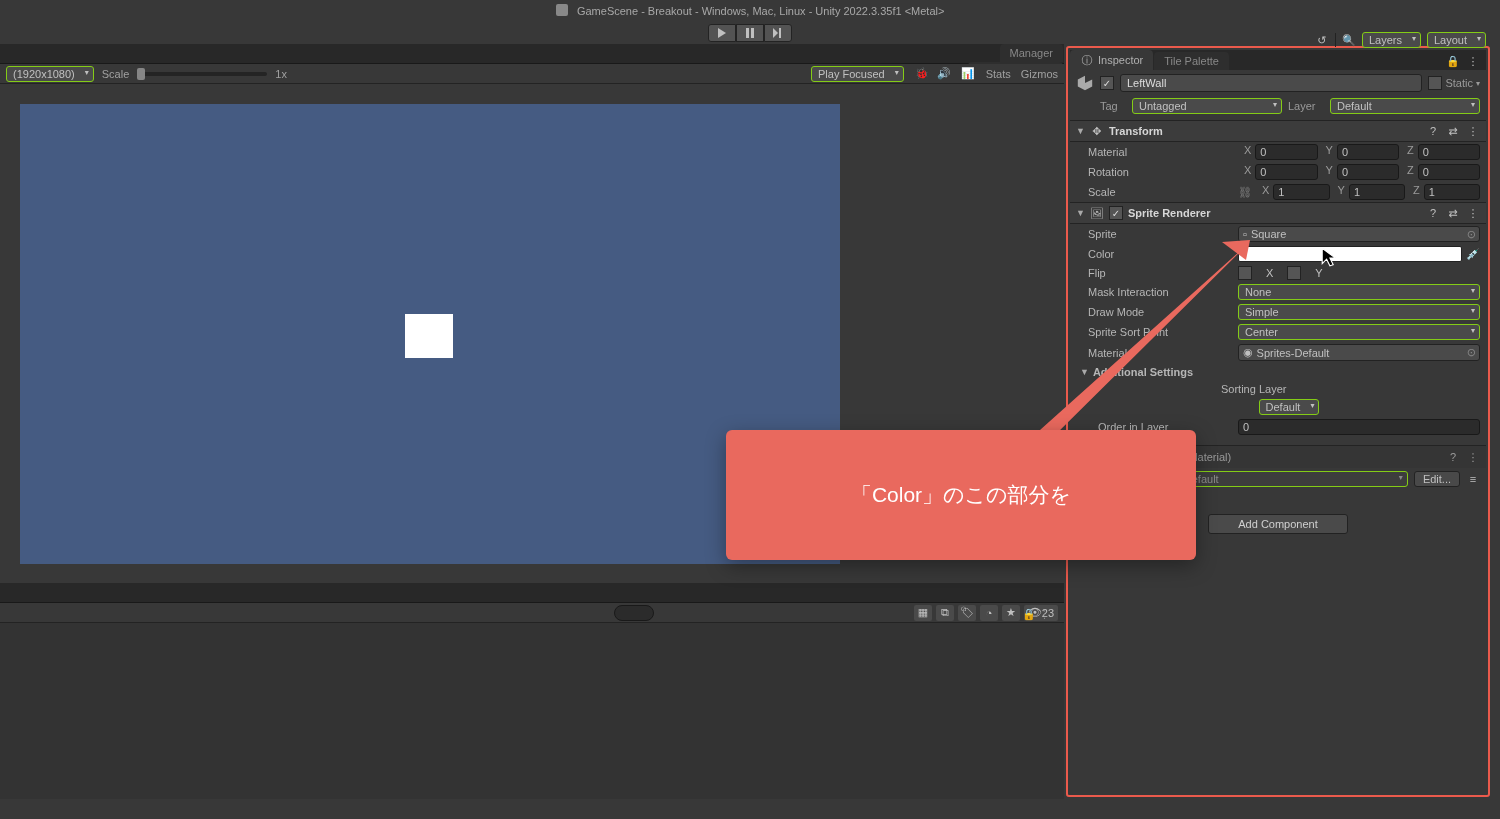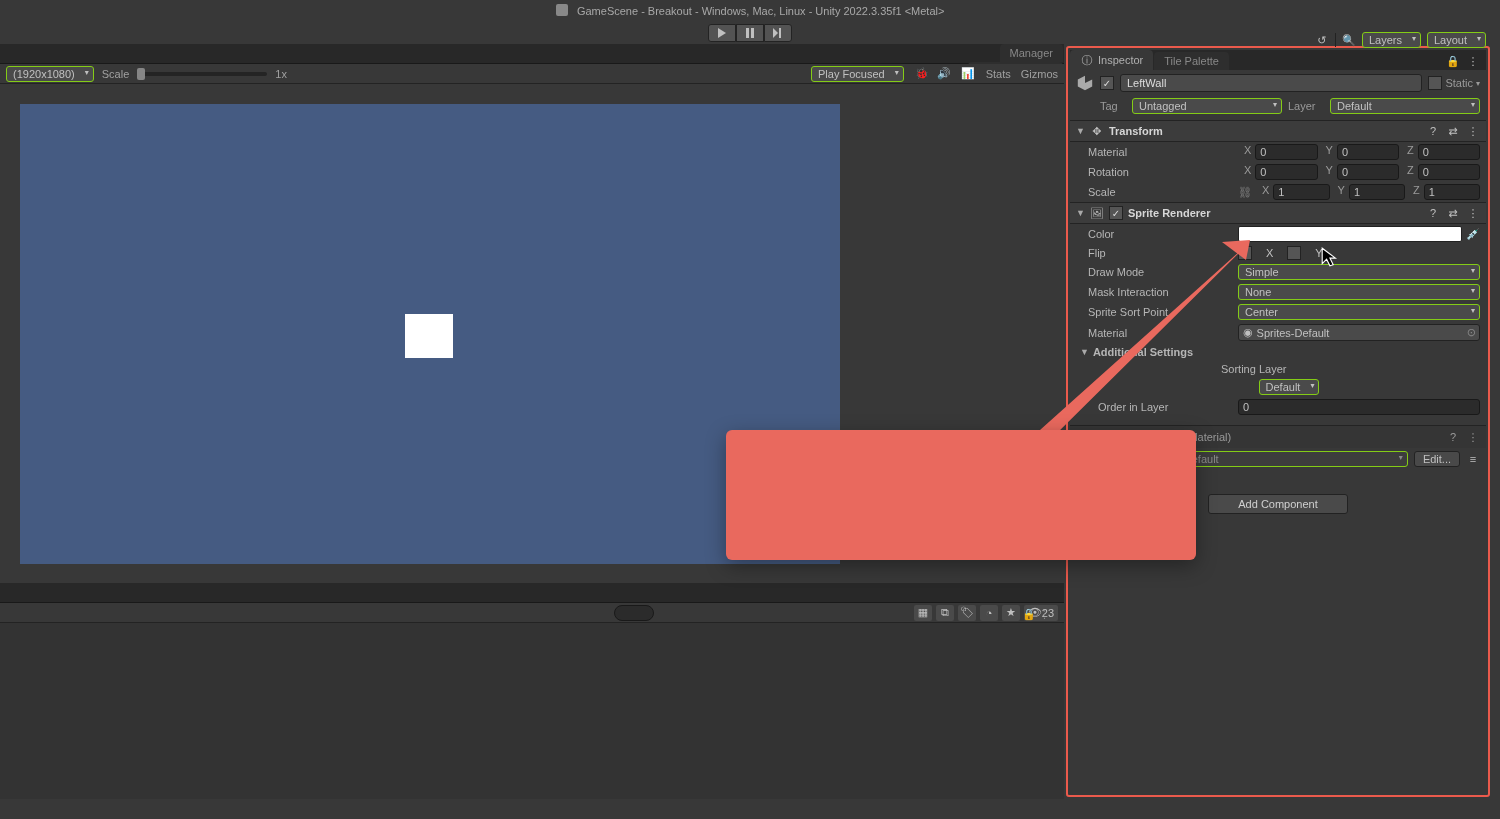--- a/index.html
+++ b/index.html
@@ -277,40 +277,44 @@
         <span class="icon-sm">🖼</span>
         <div class="checkbox checked"></div>
         <span class="comp-title">Sprite Renderer</span>
         <div class="comp-icons">
           <span class="icon-sm">?</span>
           <span class="icon-sm">⇄</span>
           <span class="icon-sm">⋮</span>
         </div>
       </div>
       <div class="prop-row">
+        <div class="prop-label">Sprite</div>
+        <div class="obj-field">▫<span>Square</span></div>
+      </div>
+      <div class="prop-row">
         <div class="prop-label">Color</div>
         <div class="color-field"></div>
         <span class="eyedrop">💉</span>
       </div>
       <div class="prop-row">
         <div class="prop-label">Flip</div>
         <div class="flip-checks">
           <div class="checkbox"></div>
             <span>X</span>
           <div class="checkbox"></div>
             <span>Y</span>
         </div>
       </div>
       <div class="prop-row">
+        <div class="prop-label">Mask Interaction</div>
+        <div class="dropdown-dark" style="flex:1"><span>None</span></div>
+      </div>
+      <div class="prop-row">
         <div class="prop-label">Draw Mode</div>
         <div class="dropdown-dark" style="flex:1"><span>Simple</span></div>
-      </div>
-      <div class="prop-row">
-        <div class="prop-label">Mask Interaction</div>
-        <div class="dropdown-dark" style="flex:1"><span>None</span></div>
       </div>
       <div class="prop-row">
         <div class="prop-label">Sprite Sort Point</div>
         <div class="dropdown-dark" style="flex:1"><span>Center</span></div>
       </div>
       <div class="prop-row">
         <div class="prop-label">Material</div>
         <div class="obj-field">◉<span>Sprites-Default</span></div>
       </div>
       <div class="prop-row" style="padding-left:10px;">
@@ -344,17 +348,18 @@
     </div>
   </div>
 </div>
 
 <svg class="callout-arrow" viewBox="0 0 210 210">
   <path d="M 210 2 L 10 200 L 120 200 L 120 210 L 0 210 L 0 190 Z" fill="#e9695e"></path>
   <polygon points="210,0 182,2 206,20" fill="#e9695e"></polygon>
 </svg>
 
 <div class="callout">
+  <p>「Color」のこの部分を</p>
 </div>
 
 <svg class="cursor-arrow" viewBox="0 0 20 20">
   <path d="M2 2 L2 16 L6 12 L9 18 L12 17 L9 11 L14 11 Z" fill="#000" stroke="#fff" stroke-width="1"></path>
 </svg>
 
 </body></html>

